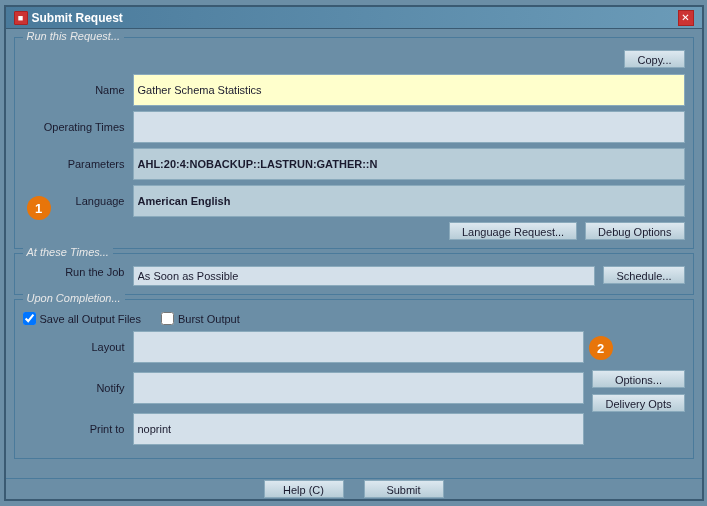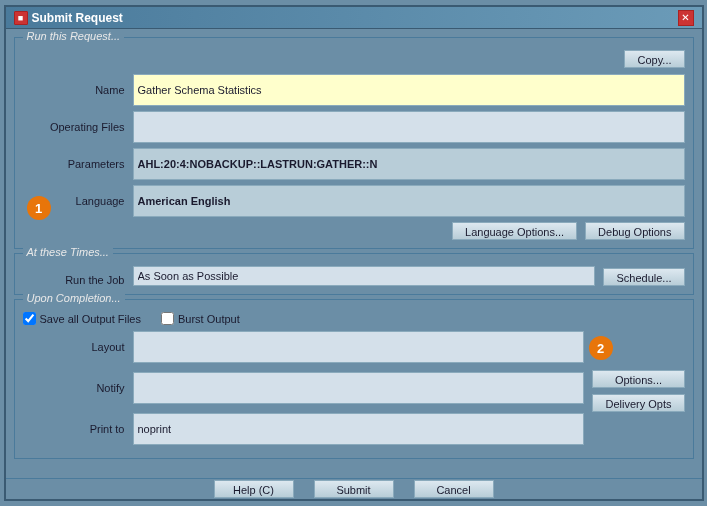--- a/index.html
+++ b/index.html
@@ -136,21 +136,21 @@
       white-space: nowrap;
     }
     .section-buttons-row {
       display: flex;
       justify-content: flex-end;
       gap: 8px;
       margin-top: 4px;
     }
     .run-job-row {
       display: flex;
-      align-items: flex-end;
+      align-items: flex-start;
     }
     .run-job-input {
       flex: 1;
       height: 20px;
       border: 1px solid #8aaabc;
       padding: 2px 4px;
       font-size: 11px;
       background: #d4e0ea;
       color: #1a1a2e;
     }
@@ -233,36 +233,36 @@
       <div class="copy-btn-row">
         <button class="btn">Copy...</button>
       </div>
 
       <div class="form-row">
         <span class="form-label">Name</span>
         <input class="form-input yellow" type="text" value="Gather Schema Statistics" style="">
       </div>
 
       <div class="form-row">
-        <span class="form-label">Operating Files</span>
+        <span class="form-label">Operating Times</span>
         <input class="form-input" type="text" value="" style="">
       </div>
 
       <div class="form-row">
         <span class="form-label">Parameters</span>
         <input class="form-input readonly" type="text" value="AHL:20:4:NOBACKUP::LASTRUN:GATHER::N" style="">
       </div>
 
       <div class="form-row">
         <span class="form-label">Language</span>
         <input class="form-input readonly" type="text" value="American English" style="">
       </div>
 
       <div class="section-buttons-row">
-        <button class="btn">Language Options...</button>
+        <button class="btn">Language Request...</button>
         <button class="btn">Debug Options</button>
       </div>
 
       <div class="annotation-circle" style="left: 12px; bottom: 28px;">1</div>
     </div>
 
     <div class="section" style="position:relative;">
       <span class="section-label">At these Times...</span>
 
       <div class="run-job-row">
@@ -308,15 +308,14 @@
       </div>
 
       <div class="annotation-circle" style="right: 80px; top: 36px;">2</div>
     </div>
 
   </div>
 
   <div class="bottom-bar">
     <button class="btn" style="min-width:80px;">Help (C)</button>
     <button class="btn" style="min-width:80px;">Submit</button>
-    <button class="btn" style="min-width:80px;">Cancel</button>
   </div>
 </div>
 
 </body></html>

